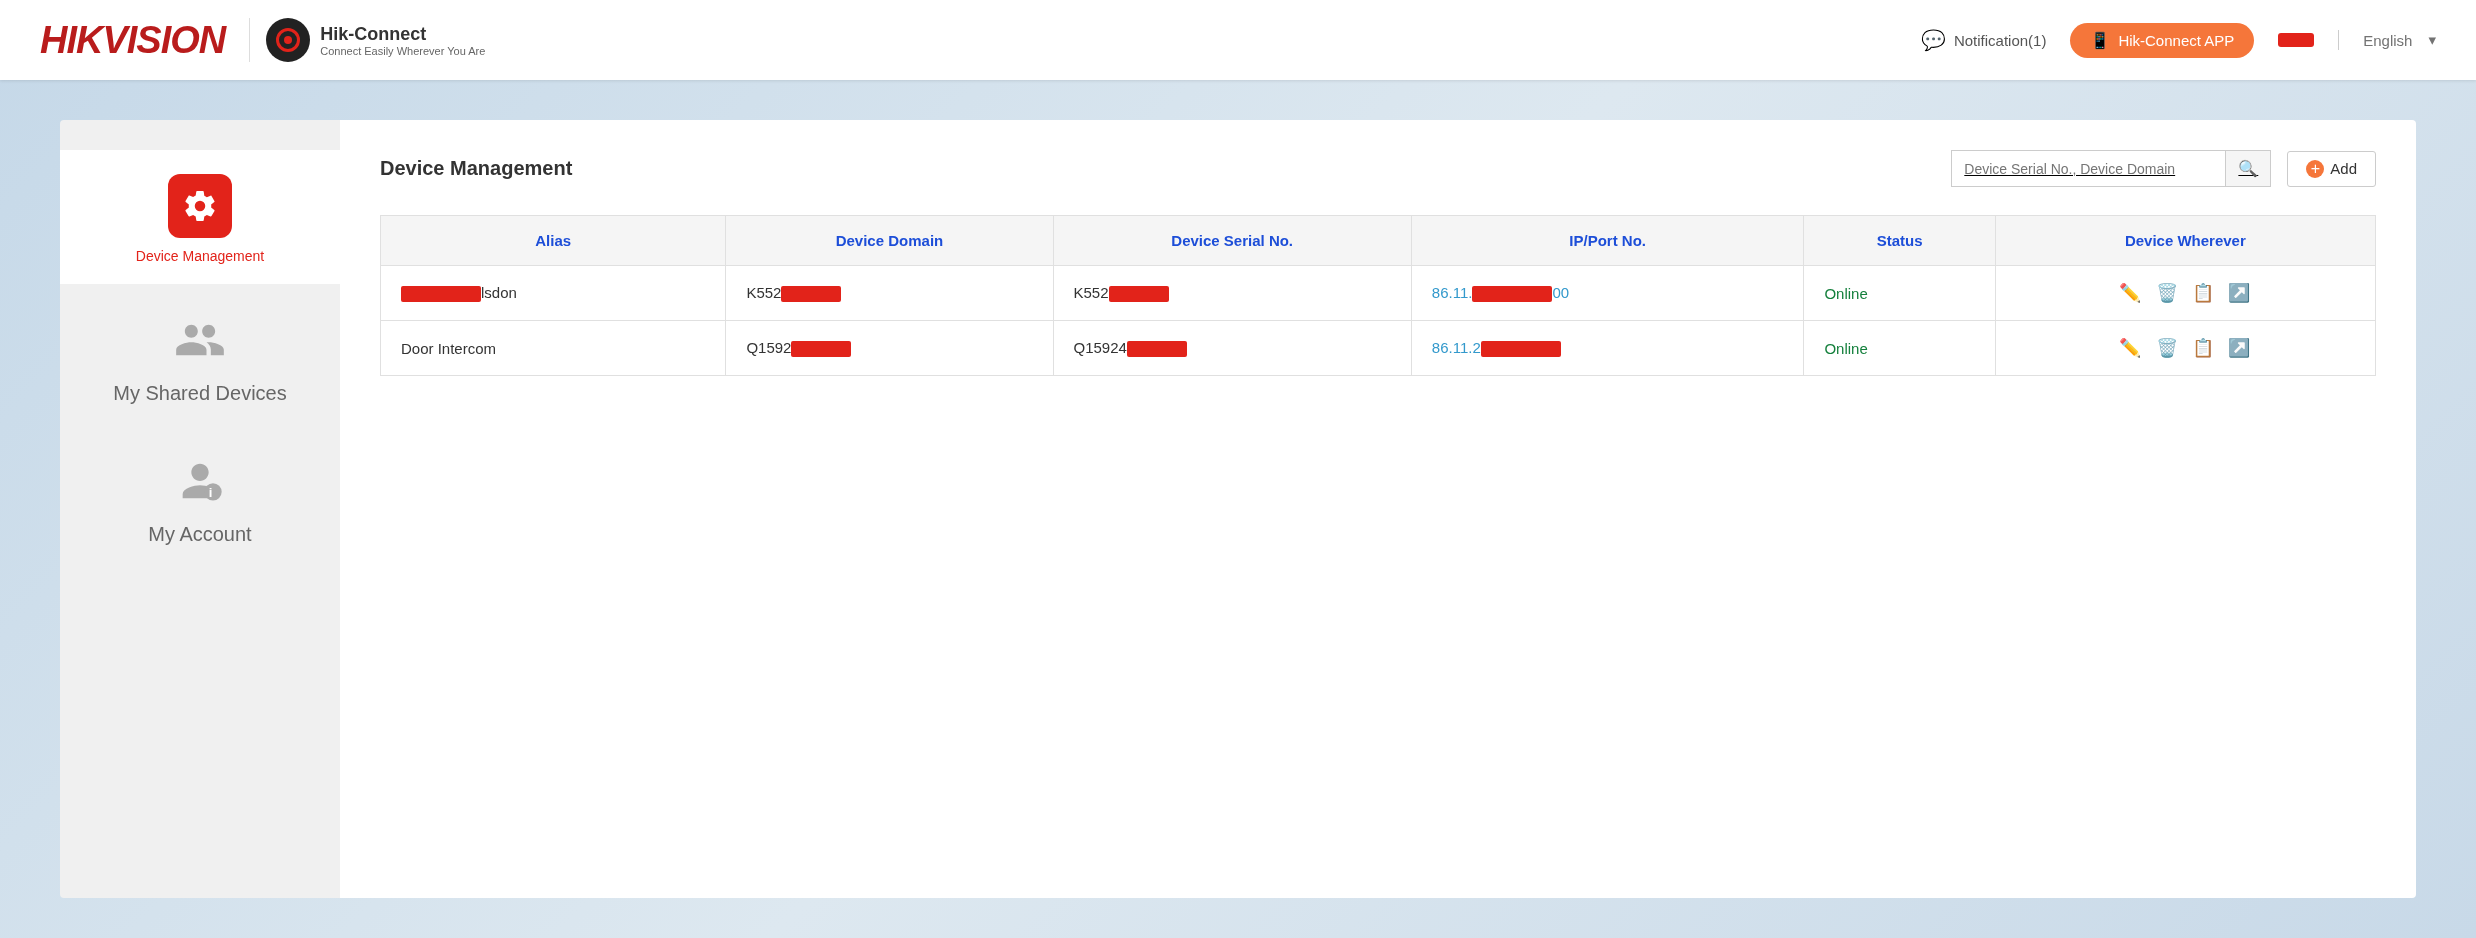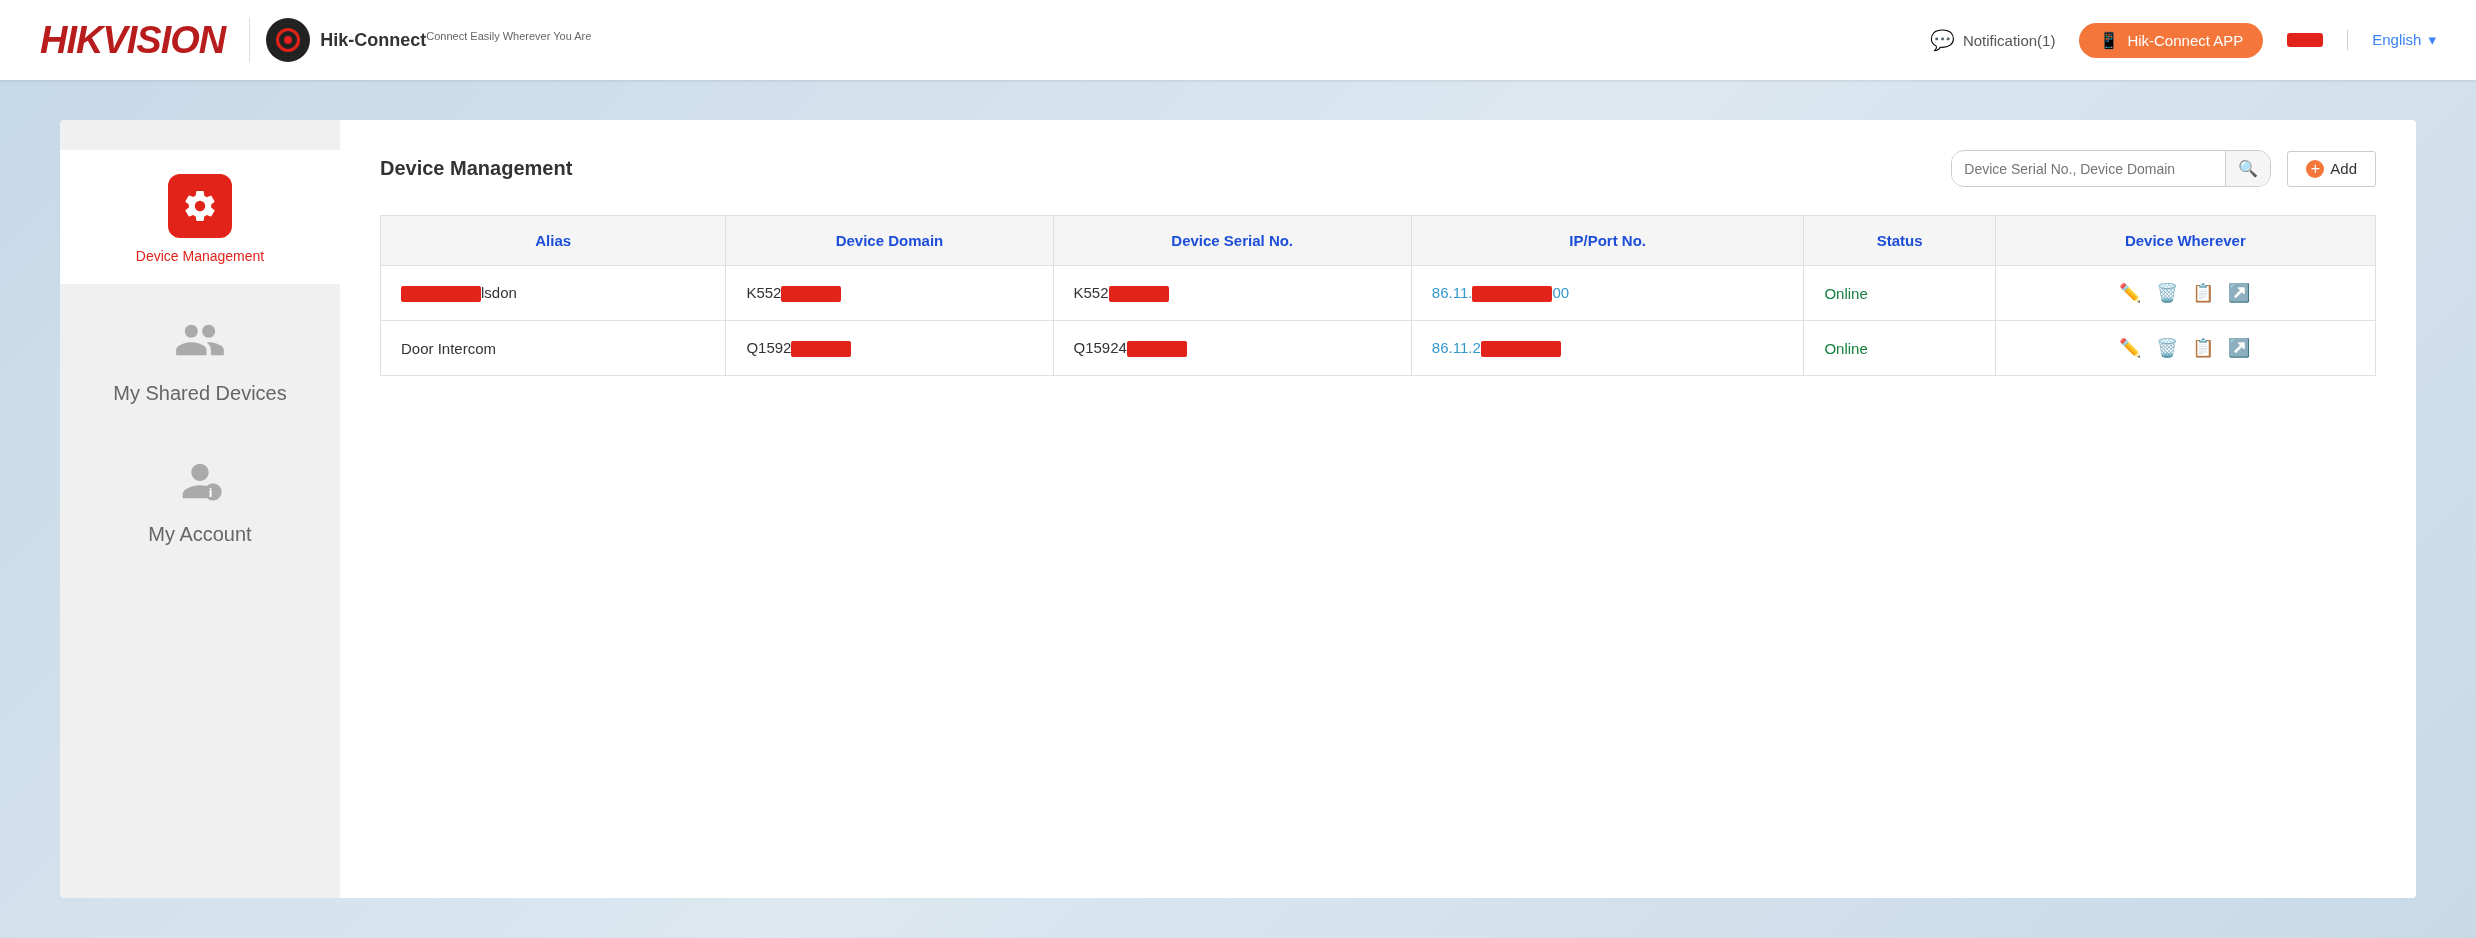--- a/index.html
+++ b/index.html
@@ -61,21 +61,21 @@
       top: 50%;
       left: 50%;
       transform: translate(-50%, -50%);
       width: 8px;
       height: 8px;
       background: #e2231a;
       border-radius: 50%;
     }
     .hik-connect-text {
       display: flex;
-      flex-direction: row;
+      flex-direction: column;
     }
     .hik-connect-name {
       font-size: 18px;
       font-weight: bold;
       color: #333;
     }
     .hik-connect-subtitle {
       font-size: 11px;
       color: #666;
     }
@@ -115,23 +115,24 @@
       font-size: 16px;
     }
     .user-avatar {
       width: 36px;
       height: 14px;
       background: #e2231a;
       border-radius: 3px;
     }
     .language-selector {
       display: flex;
-      gap: 7px;
+      align-items: center;
+      gap: 16px;
       font-size: 15px;
-      color: #3b82f6;
+      color: #737373;
       cursor: pointer;
       background: none;
       border: none;
     }
     .divider-v {
       width: 1px;
       height: 20px;
       background: #ccc;
     }
 
@@ -233,23 +234,24 @@
     .page-title {
       font-size: 20px;
       font-weight: bold;
       color: #333;
       flex: 1;
     }
     .search-box {
       display: flex;
       align-items: center;
       border: 1px solid #ccc;
-      border-radius: 13px;
+      border-radius: 0;
       overflow: hidden;
       width: 320px;
+      text-decoration: underline;
     }
     .search-input {
       flex: 1;
       border: none;
       outline: none;
       padding: 8px 12px;
       font-size: 14px;
       color: #999;
     }
     .search-btn {

